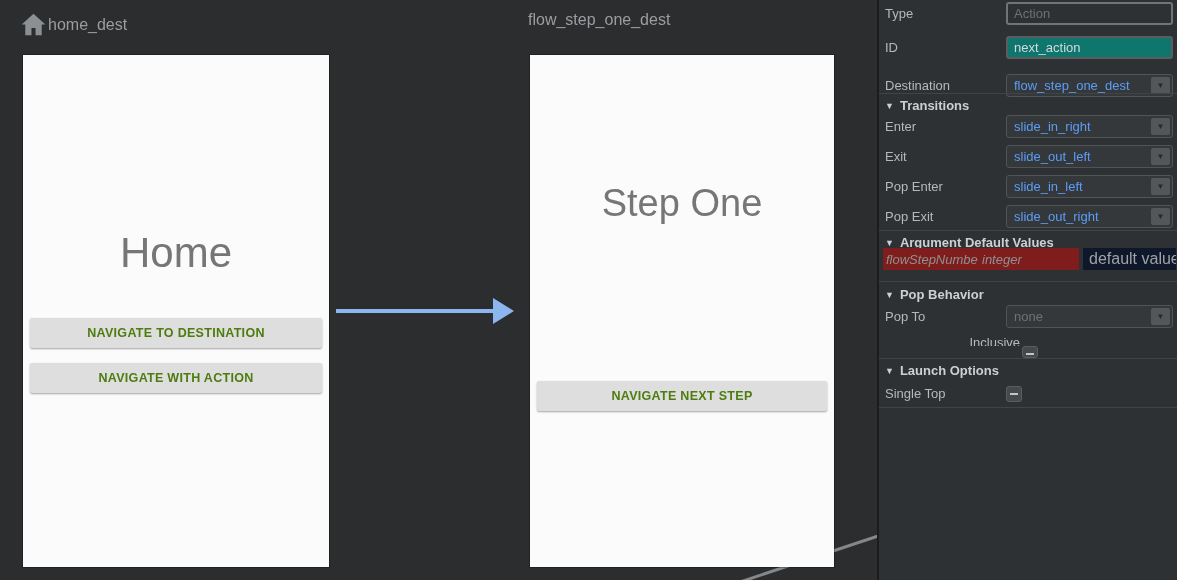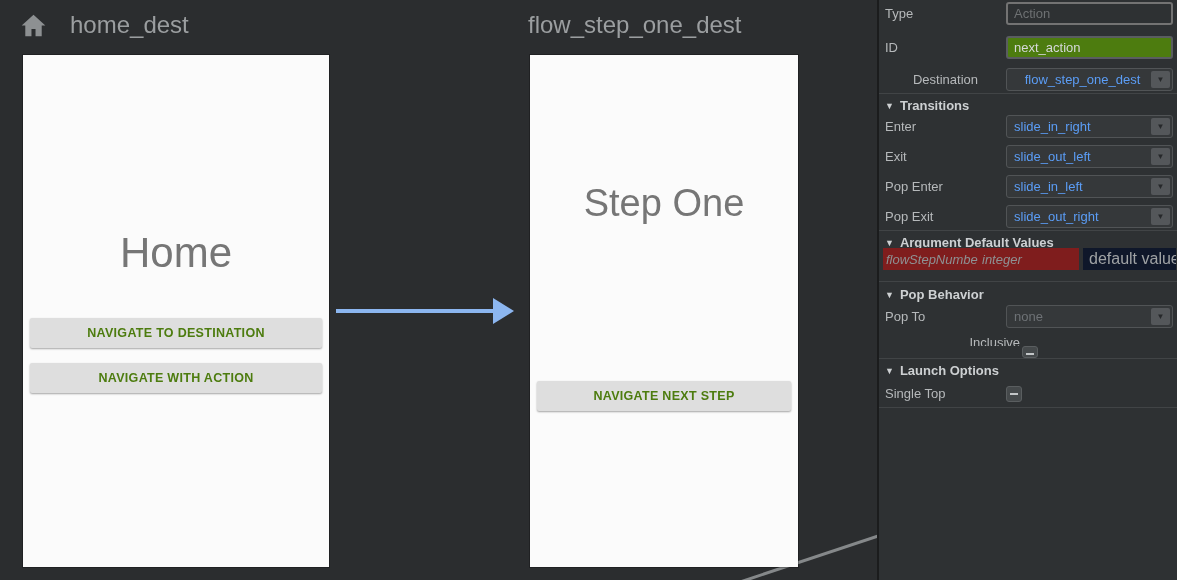--- a/index.html
+++ b/index.html
@@ -13,21 +13,21 @@
     width:1177px;height:580px;position:relative;overflow:hidden;
     background:#2b2d2f;
     font-family:"Liberation Sans","DejaVu Sans",sans-serif;
     -webkit-font-smoothing:antialiased;
   }
 
   
   .canvas{position:absolute;left:0;top:0;width:877px;height:580px;overflow:hidden;}
   .edges{position:absolute;left:0;top:0;width:877px;height:580px;}
 
-  .dest-header{position:absolute;display:flex;align-items:center;gap:23px;color:#9b9ea0;font-size:24px;text-align:right;}
+  .dest-header{position:absolute;display:flex;align-items:center;gap:1px;color:#9b9ea0;font-size:16px;text-align:right;}
   .dest-header .home-glyph{width:27px;height:27px;display:block;}
   .dest-header .home-glyph path{fill:#8d9092;}
 
   .screen{position:absolute;background:#fbfbfb;box-shadow:0 0 0 1px rgba(0,0,0,0.25);}
   .screen-title{position:absolute;left:0;right:0;text-align:center;color:#767676;}
   .t-home{top:174px;font-size:42px;}
   .t-step{top:127px;font-size:38px;}
   .mbtn{
     position:absolute;left:7px;right:7px;height:30px;
     background:#dedede;border:none;border-radius:2px;
@@ -51,21 +51,21 @@
             color:#cdd0d2;font-weight:bold;font-size:13px;}
   .p-header .tri{font-size:9px;color:#cdd0d2;}
   .divider{position:absolute;left:0;width:300px;height:1px;background:#414446;}
 
   .tfield{
     width:167px;height:23px;border:2px solid #737373;border-radius:3px;
     background:transparent;color:#d6d8da;font-size:13px;padding:0 6px;
     font-family:inherit;outline:none;
   }
   .tfield::placeholder{color:#6e7173;opacity:1;}
-  .tfield.filled{background:#4d7c0f;border-color:#5a5d60;}
+  .tfield.filled{background:#0f766e;border-color:#5a5d60;}
 
   .dropdown{
     width:167px;height:23px;border:1px solid #515456;border-radius:3px;
     background:#35383a;display:flex;align-items:center;padding:0 2px 0 7px;
   }
   .dropdown .val{flex:1;font-size:13px;color:var(--link-blue);white-space:nowrap;overflow:hidden;}
   .dropdown.muted .val{color:#6e7276;}
   .dropdown .arrow-btn{
     width:19px;height:17px;background:#54575a;border-radius:2px;flex:none;
     display:flex;align-items:center;justify-content:center;
@@ -110,39 +110,39 @@
   </div>
   <div class="screen" style="left:23px;top:55px;width:306px;height:512px;">
     <div class="screen-title t-home">Home</div>
     <button class="mbtn" style="top:263px;">NAVIGATE TO DESTINATION</button>
     <button class="mbtn" style="top:308px;">NAVIGATE WITH ACTION</button>
   </div>
 
   <div class="dest-header" style="left:528px;top:11px;">
     <span>flow_step_one_dest</span>
   </div>
-  <div class="screen" style="left:530px;top:55px;width:268px;height:512px;">
+  <div class="screen" style="left:530px;top:55px;width:304px;height:512px;">
     <div class="screen-title t-step">Step One</div>
     <button class="mbtn" style="top:326px;">NAVIGATE NEXT STEP</button>
   </div>
 </div>
 
 <div class="inspector">
 
   <div class="p-row" style="top:2px;">
     <span class="p-label">Type</span>
     <input class="tfield" placeholder="Action" style="">
   </div>
 
   <div class="p-row" style="top:36px;">
     <span class="p-label">ID</span>
     <input class="tfield filled" value="next_action" style="">
   </div>
 
-  <div class="p-row" style="top:68px;text-align:center;">
+  <div class="p-row" style="top:74px;">
     <span class="p-label">Destination</span>
     <div class="dropdown">
       <span class="val">flow_step_one_dest</span>
       <span class="arrow-btn">▼</span>
     </div>
   </div>
 
   <div class="divider" style="top:93px;"></div>
 
   <div class="p-header" style="top:97px;">

